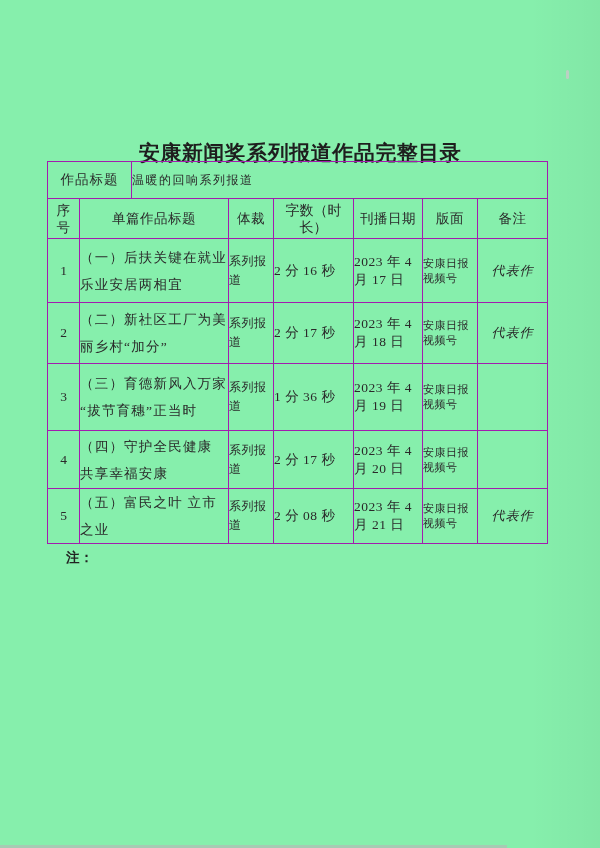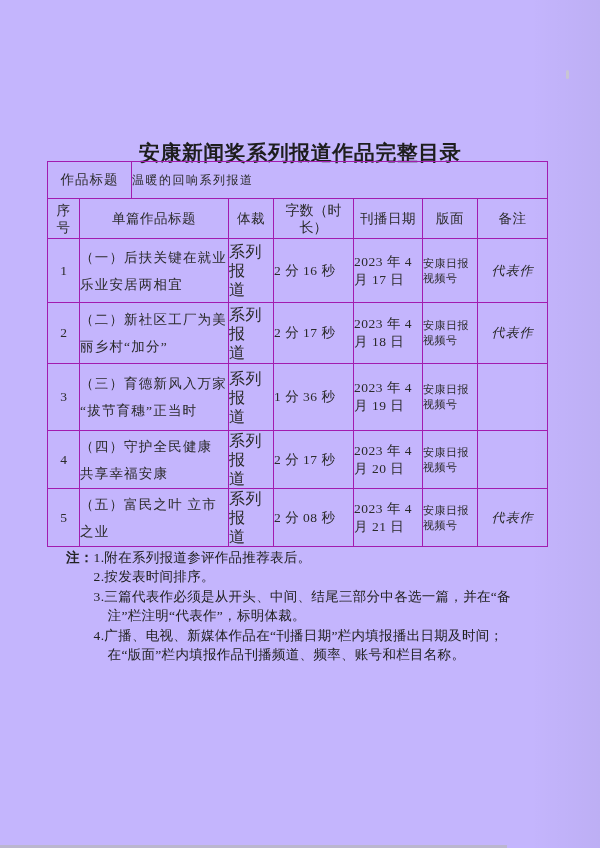--- a/index.html
+++ b/index.html
@@ -4,21 +4,21 @@
 <style>
   html,body{margin:0;padding:0;}
   body{
     font-family:"Liberation Serif","DejaVu Serif",serif;
     background:#e8e8e8;
   }
   .page{
     position:relative;
     width:600px;height:848px;
     margin:0 auto;
-    background:#c4b5fd;
+    background:#86efac;
     overflow:hidden;
     color:#2a2a2a;
   }
   
   .scan-right{
     position:absolute;top:0;right:0;width:70px;height:848px;
     background:linear-gradient(to right,rgba(0,0,0,0),rgba(0,0,0,0.035));
     pointer-events:none;
   }
   .scan-bottom{
@@ -59,21 +59,21 @@
   tr.r5{height:52px;}
   td.work-label{letter-spacing:1px;}
   td.work-value{padding-left:46px;font-size:12px;letter-spacing:1.5px;}
   td.head{line-height:17px;letter-spacing:0.5px;}
   td.head-len{font-size:14px;letter-spacing:0;}
   td.cell-title{
     padding-left:8px;line-height:27px;
     letter-spacing:1.2px;
   }
   td.cell-genre{
-    padding-left:5px;font-size:16px;line-height:19px;letter-spacing:0.5px;
+    padding-left:5px;font-size:12px;line-height:19px;letter-spacing:0.5px;
   }
   td.cell-length{padding-left:9px;letter-spacing:0.5px;}
   td.cell-date{padding-left:8px;line-height:18px;letter-spacing:0.5px;}
   td.cell-page{
     padding-left:6px;font-size:11px;line-height:15px;letter-spacing:0.5px;margin-left:16px;
   }
   td.cell-remark{font-size:13px;letter-spacing:1px;font-style:italic;}
   .notes{
     position:absolute;left:66px;top:548px;width:486px;
     display:flex;align-items:flex-start;
@@ -196,23 +196,15 @@
 月 21 日</td>
       <td class="cell-page pre">安康日报
 视频号</td>
       <td class="c cell-remark">代表作</td>
     </tr>
   </tbody>
     </table>
 
   <div class="notes">
     <span class="notes-label">注：</span>
-    <div>
-      <div class="note-item">1.附在系列报道参评作品推荐表后。</div>
-      <div class="note-item">2.按发表时间排序。</div>
-      <div class="note-item">3.三篇代表作必须是从开头、中间、结尾三部分中各选一篇，并在“备
-注”栏注明“代表作”，标明体裁。</div>
-      <div class="note-item">4.广播、电视、新媒体作品在“刊播日期”栏内填报播出日期及时间；
-在“版面”栏内填报作品刊播频道、频率、账号和栏目名称。</div>
-    </div>
   </div>
 
 </div>
 
 </body></html>

